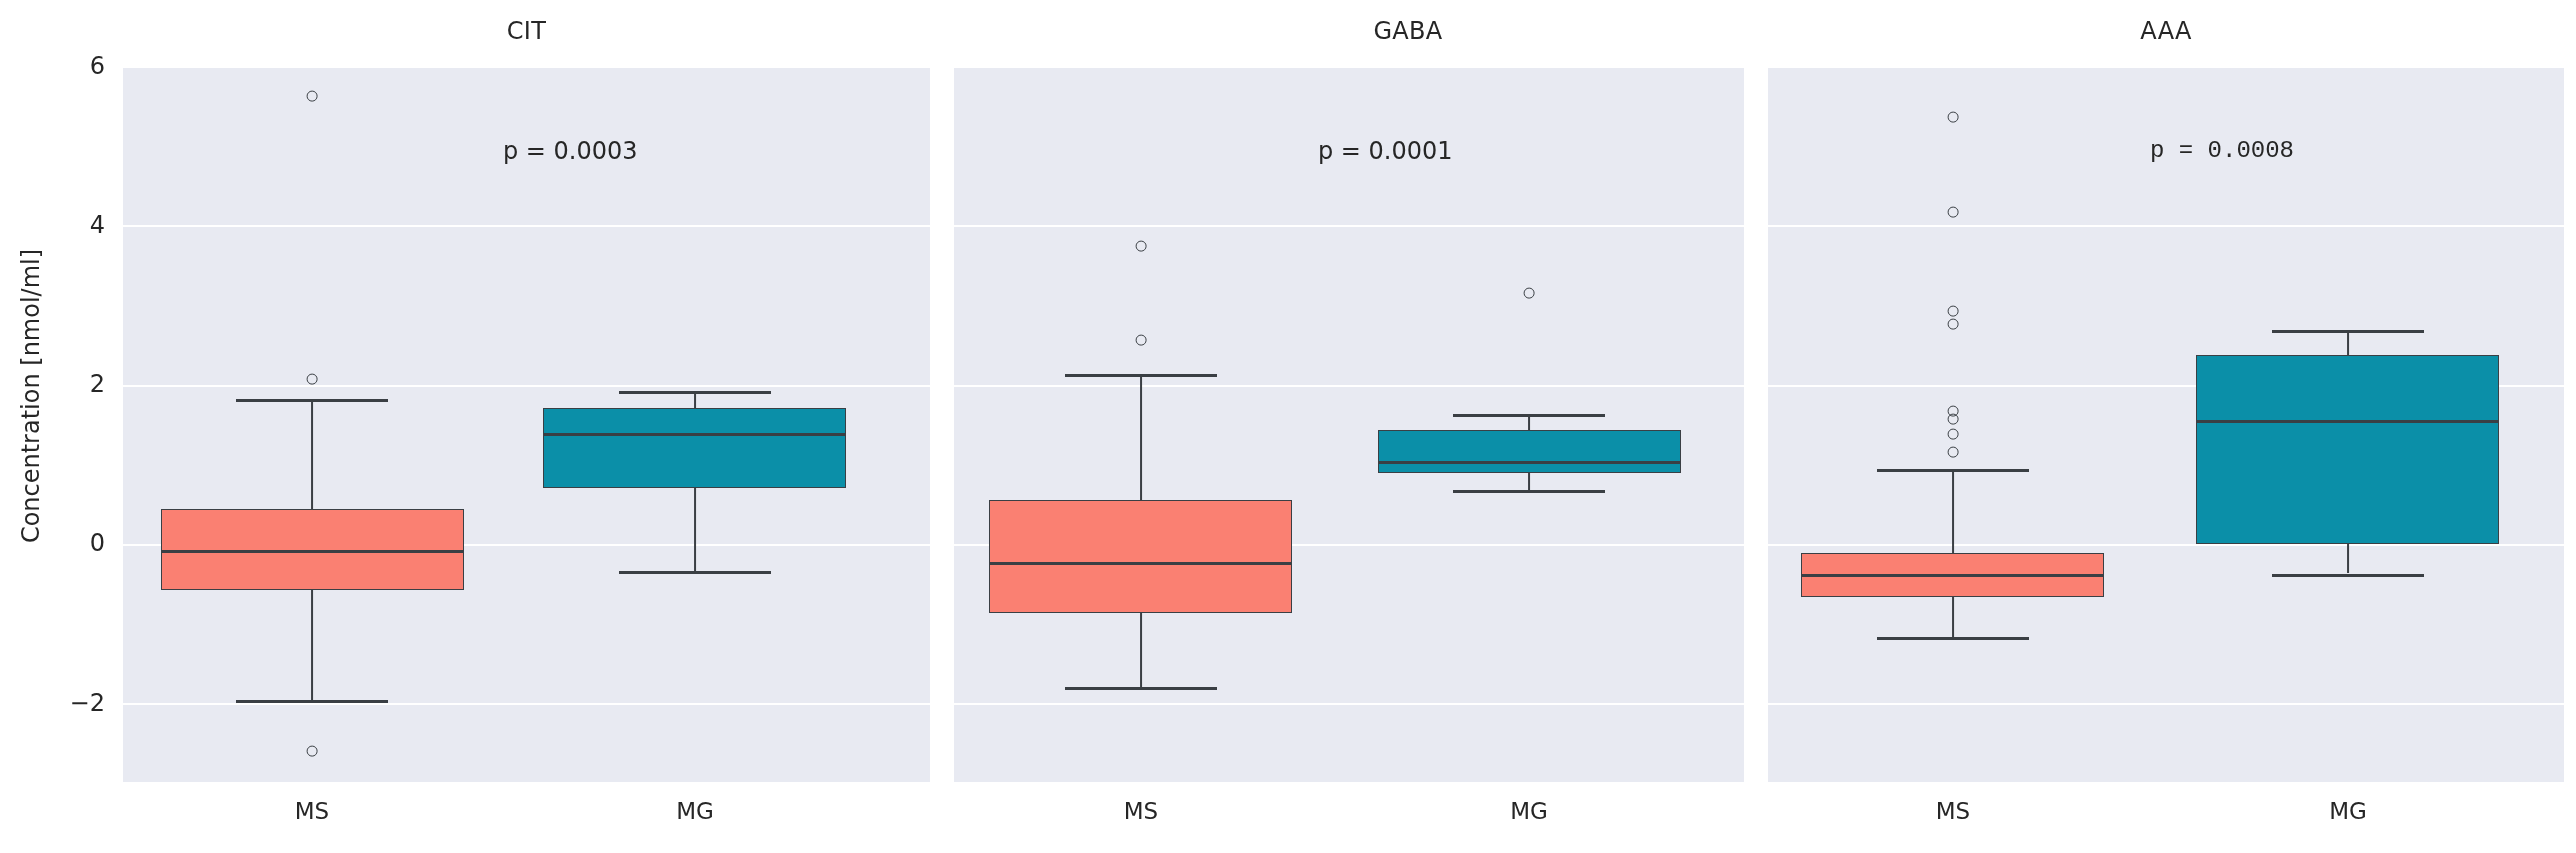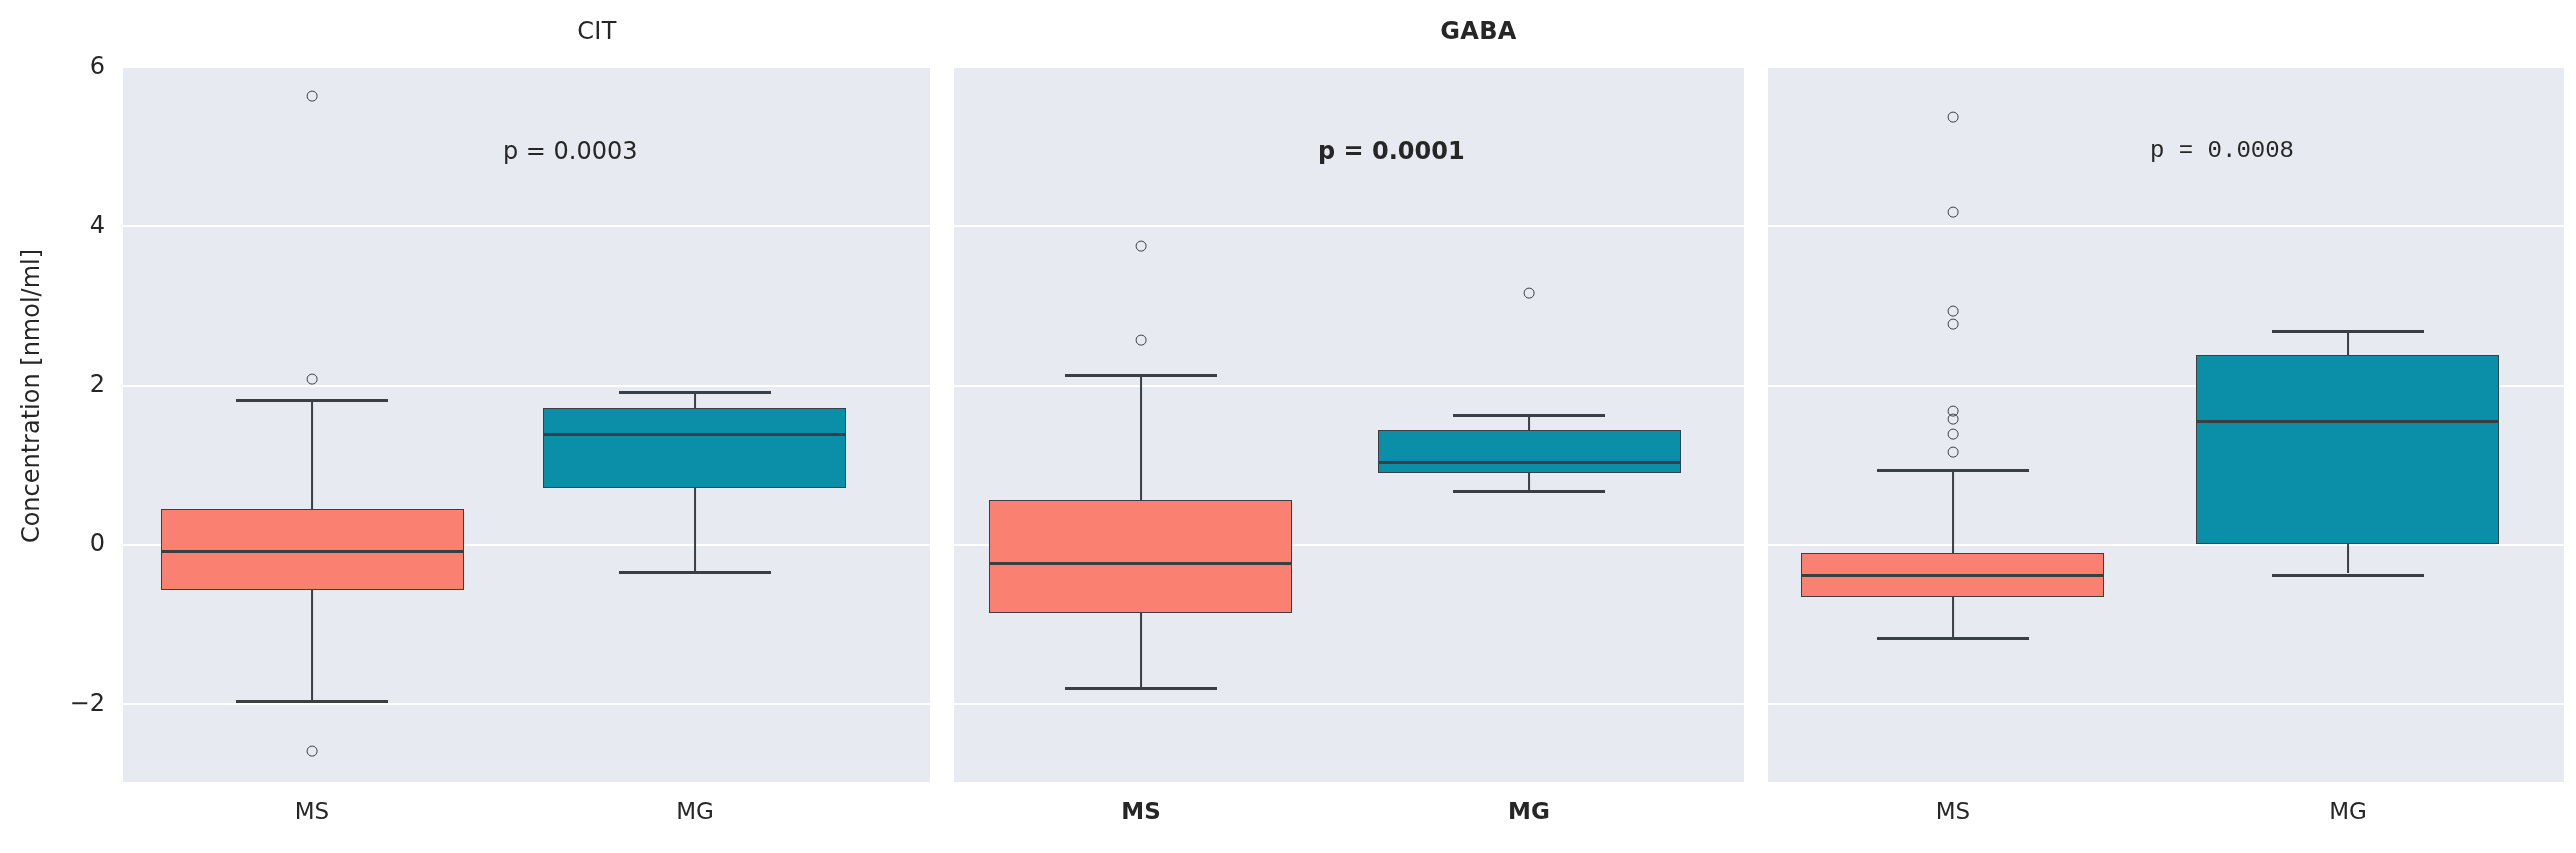--- a/index.html
+++ b/index.html
@@ -5,21 +5,21 @@
 <style>
   html,body{margin:0;padding:0;background:#ffffff;}
   body{font-family:"DejaVu Sans", sans-serif;}
   #figure{
     position:relative;
     width:2576px;
     height:853px;
     background:#ffffff;
     overflow:hidden;
   }
-  .panel{position:absolute;top:0;height:853px;padding-left:47px;}
+  .panel{position:absolute;top:0;height:853px;}
   .panel-title{
     position:absolute;
     top:16.6px;
     width:100%;
     text-align:center;
     font-size:24px;
     color:#262626;
     letter-spacing:0.3px;
   }
   .plot-area{
@@ -143,21 +143,21 @@
         <div style="position: absolute; left: 0px; top: 0px; width: 100%; height: 100%;">
           <div class="whisker-v" style="left: 572px; top: 391px; height: 17.5px;"></div>
           <div class="cap-h" style="left: 572px; width: 152px; top: 391px;"></div>
           <div class="whisker-v" style="left: 572px; top: 488px; height: 83px;"></div>
           <div class="cap-h" style="left: 572px; width: 152px; top: 571px;"></div>
           <div class="box-rect" style="left: 420px; width: 303px; top: 408px; height: 80px; background: rgb(11, 143, 168);"></div>
           <div class="median-line" style="left: 420px; width: 303px; top: 433px;"></div>
         </div>
         <div class="xtick" style="left: 572px;">MG</div>
       </div>
-      <div class="panel" style="left: 954px; width: 908px; font-weight: bold;">
+      <div class="panel" style="left: 954px; width: 908px;">
         <div class="panel-title">GABA</div>
         <div class="plot-area" style="left: 0px; width: 790px;">
           <div class="gridline" style="top: 0px;"></div>
           <div class="gridline" style="top: 159px;"></div>
           <div class="gridline" style="top: 319px;"></div>
           <div class="gridline" style="top: 478px;"></div>
           <div class="gridline" style="top: 637px;"></div>
         </div>
         <div class="pvalue" style="left: 364px; top: 137px;">p = 0.0001</div>
         <div style="position: absolute; left: 0px; top: 0px; width: 100%; height: 100%;">
@@ -176,20 +176,21 @@
           <div class="cap-h" style="left: 575px; width: 152px; top: 414px;"></div>
           <div class="whisker-v" style="left: 575px; top: 473px; height: 16.7px;"></div>
           <div class="cap-h" style="left: 575px; width: 152px; top: 490px;"></div>
           <div class="box-rect" style="left: 424px; width: 303px; top: 430px; height: 43px; background: rgb(11, 143, 168);"></div>
           <div class="median-line" style="left: 424px; width: 303px; top: 461px;"></div>
           <div class="flier" style="left: 575px; top: 293px;"></div>
         </div>
         <div class="xtick" style="left: 575px;">MG</div>
       </div>
       <div class="panel" style="left: 1768px; width: 796px;">
+        <div class="panel-title">AAA</div>
         <div class="plot-area" style="left: 0px; width: 796px;">
           <div class="gridline" style="top: 0px;"></div>
           <div class="gridline" style="top: 159px;"></div>
           <div class="gridline" style="top: 319px;"></div>
           <div class="gridline" style="top: 478px;"></div>
           <div class="gridline" style="top: 637px;"></div>
         </div>
         <div class="pvalue" style="left: 382px; top: 137px; font-family: Liberation Mono, monospace;">p = 0.0008</div>
         <div style="position: absolute; left: 0px; top: 0px; width: 100%; height: 100%;">
           <div class="whisker-v" style="left: 185px; top: 469px; height: 84px;"></div>

